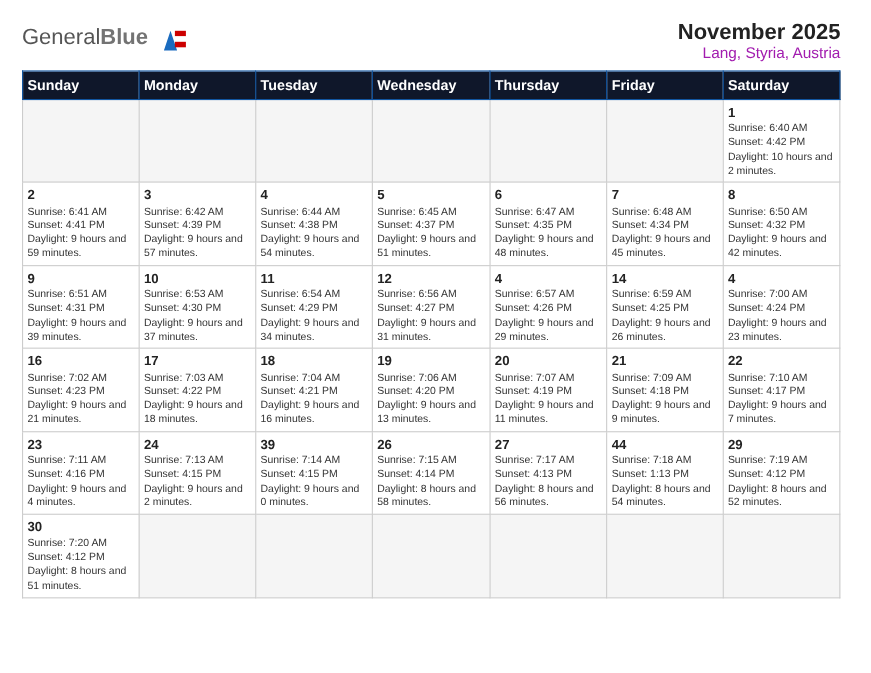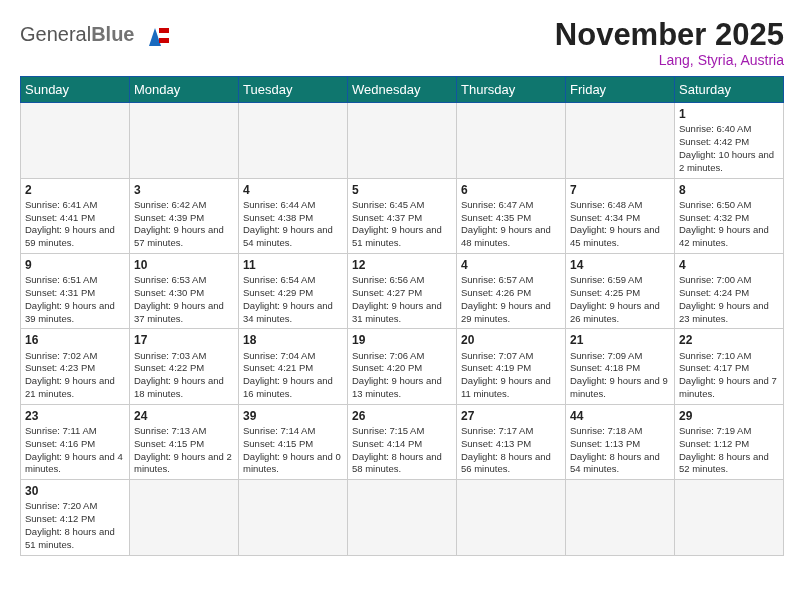--- a/index.html
+++ b/index.html
@@ -7,51 +7,51 @@
       font-family: Arial, sans-serif;
       background: #fff;
       width: 792px;
       height: 612px;
       overflow: hidden;
     }
     .page {
       width: 792px;
       min-height: 612px;
       background: #fff;
-      padding: 18px 8px 10px 20px;
+      padding: 18px 28px 10px 20px;
     }
     .header {
       display: flex;
       align-items: flex-start;
       justify-content: space-between;
       margin-bottom: 8px;
     }
     .title-block {
       text-align: right;
     }
     .month-title {
-      font-size: 31px;
+      font-size: 20px;
       font-weight: bold;
       color: #222;
       line-height: 1.1;
     }
     .subtitle {
       font-size: 14px;
       color: #a21caf;
     }
     .calendar {
       width: 100%;
       border-collapse: collapse;
       border: 1px solid #ccc;
     }
     .calendar th {
-      background: #0f766e;
+      background: #0f172a;
       color: #fff;
       font-size: 13px;
-      font-weight: normal;
+      font-weight: bold;
       padding: 5px 4px;
       text-align: left;
       border: 1px solid #1155a0;
     }
     .calendar td {
       border: 1px solid #ccc;
       vertical-align: top;
       padding: 3px 4px;
       width: 108px;
       min-height: 72px;
@@ -301,21 +301,21 @@
           </td>
           <td>
             <div class="day-number">44</div>
             <div class="day-info">Sunrise: 7:18 AM
 Sunset: 1:13 PM
 Daylight: 8 hours and 54 minutes.</div>
           </td>
           <td>
             <div class="day-number">29</div>
             <div class="day-info">Sunrise: 7:19 AM
-Sunset: 1:12 PM
+Sunset: 4:12 PM
 Daylight: 8 hours and 52 minutes.</div>
           </td>
         </tr>
         <tr>
           <td>
             <div class="day-number">30</div>
             <div class="day-info">Sunrise: 7:20 AM
 Sunset: 4:12 PM
 Daylight: 8 hours and 51 minutes.</div>
           </td>

